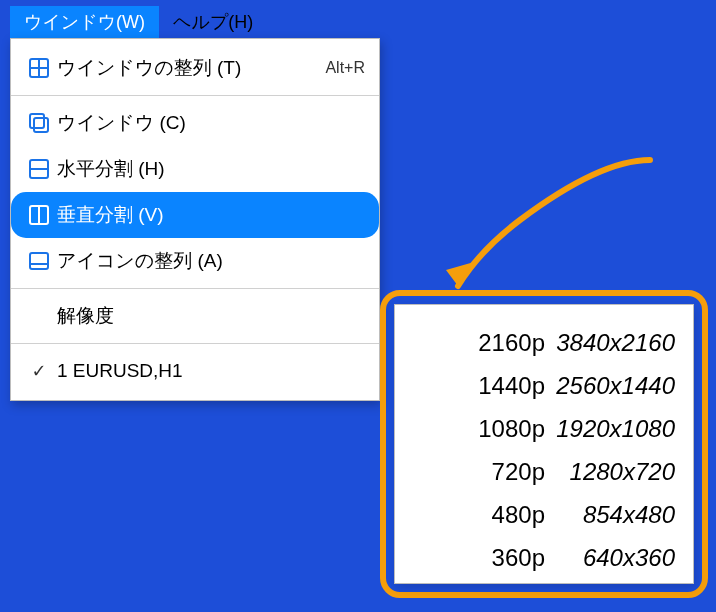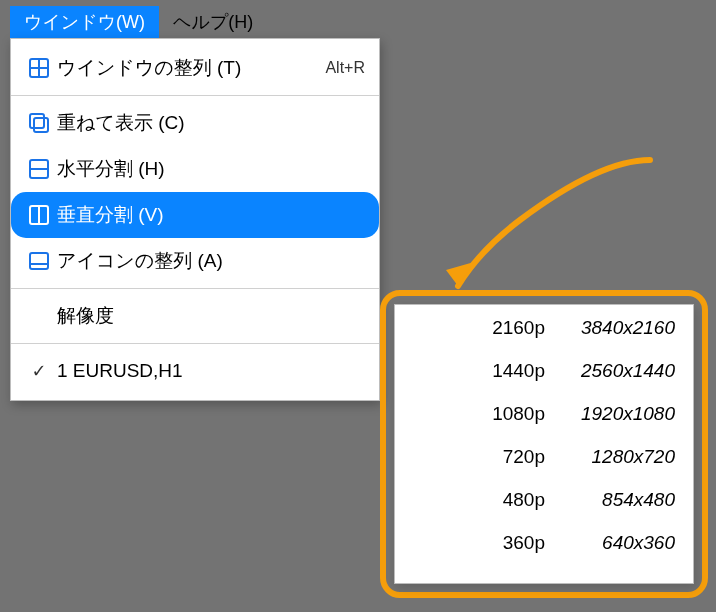--- a/index.html
+++ b/index.html
@@ -9,21 +9,21 @@
     height: 612px;
     background: #ffffff;
     font-family: "Segoe UI", "Yu Gothic UI", Meiryo, sans-serif;
     font-size: 18px;
     color: #000;
   }
   .stage {
     position: relative;
     width: 716px;
     height: 612px;
-    background: #737373;
+    background: #1d4ed8;
   }
 
   
   .menubar {
     position: absolute;
     left: 10px;
     top: 6px;
     height: 32px;
     display: flex;
     align-items: stretch;
@@ -126,24 +126,24 @@
     background: #fff;
     border: 1px solid #bdbdbd;
     box-shadow: 2px 4px 10px rgba(0,0,0,0.15);
     padding: 10px 0;
     display: flex;
     flex-direction: column;
     justify-content: space-around;
   }
   .res-item {
     display: flex;
-    align-items: flex-start;
+    align-items: flex-end;
     height: 40px;
     padding: 0 18px 0 40px;
-    font-size: 19px;
+    font-size: 24px;
   }
   .res-item .res-label {
     width: 110px;
     text-align: right;
   }
   .res-item .res-value {
     flex: 1;
     text-align: right;
     font-style: italic;
   }
@@ -188,21 +188,21 @@
 
     <div class="menu-sep"></div>
 
     <div class="menu-item">
       <span class="icon-slot ico">
         <svg width="24" height="24">
             <rect x="3" y="3" width="14" height="14" rx="2" class="stroke-blue"></rect>
             <rect x="7" y="7" width="14" height="14" rx="2" class="stroke-blue" fill="#fff"></rect>
           </svg>
       </span>
-      <span class="label">重ねて表示 (C)</span>
+      <span class="label">ウインドウ (C)</span>
     </div>
 
     <div class="menu-item">
       <span class="icon-slot ico">
         <svg width="24" height="24">
             <rect x="3" y="3" width="18" height="18" rx="2" class="stroke-blue"></rect>
             <line x1="3" y1="12" x2="21" y2="12" class="stroke-blue"></line>
           </svg>
       </span>
       <span class="label">水平分割 (H)</span>

